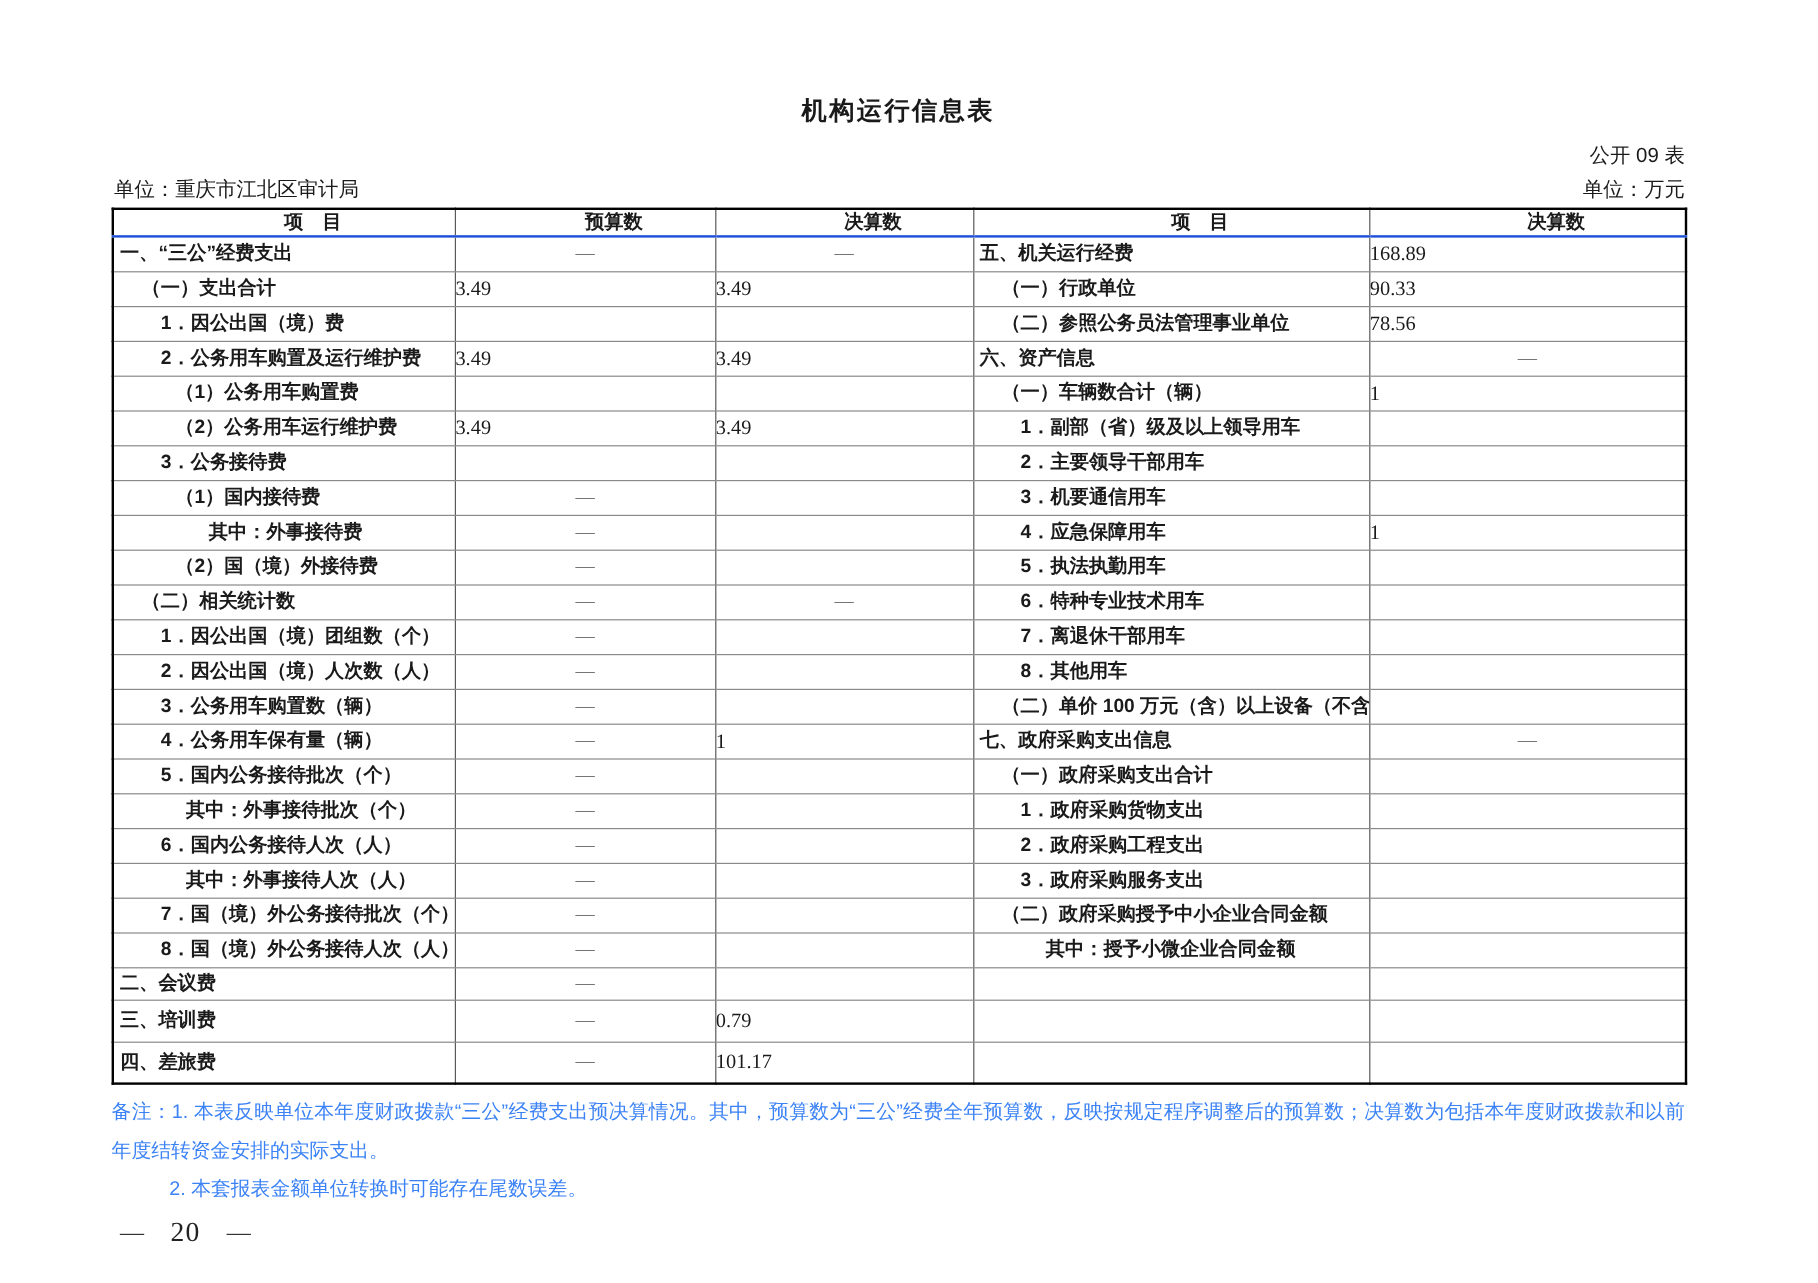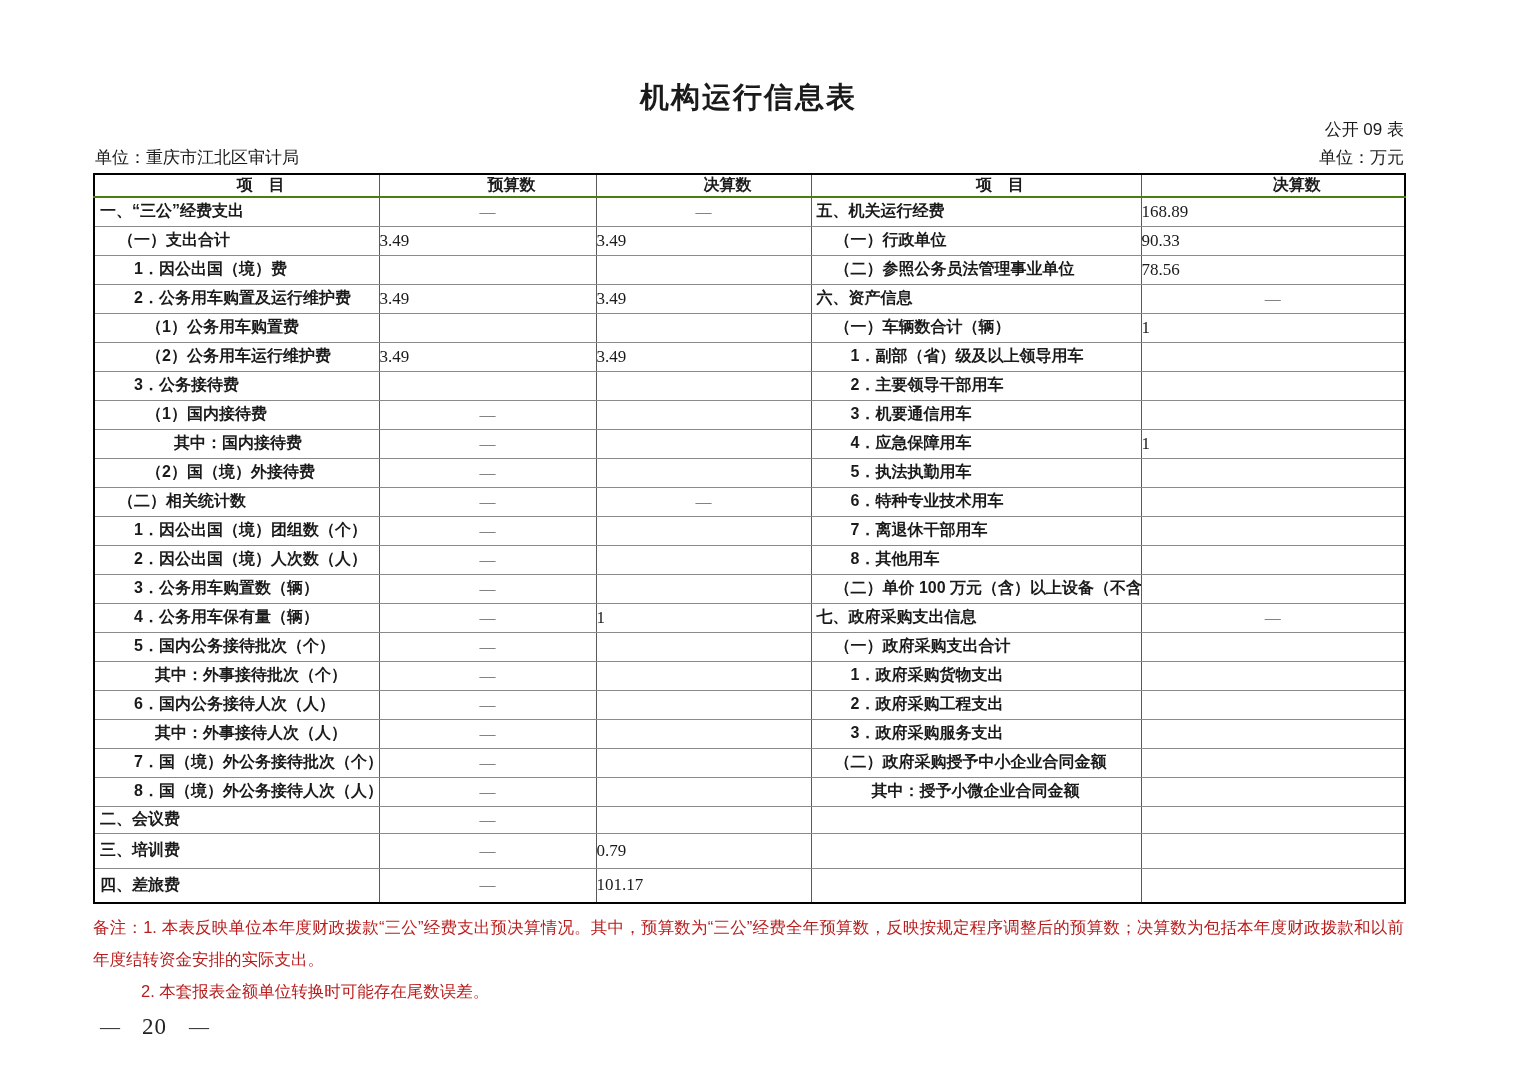--- a/index.html
+++ b/index.html
@@ -9,21 +9,21 @@
     font-family: "Liberation Sans", sans-serif;
     color: #1a1a1a;
     position: relative;
     overflow: hidden;
   }
   .page { position: absolute; inset: 0; }
 
   .doc-title {
     position: absolute; top: 78px; left: 93px; width: 1311px;
     text-align: center;
-    font-size: 29px; font-weight: 700; letter-spacing: 2px;
+    font-size: 21px; font-weight: 700; letter-spacing: 2px;
     font-family: "Liberation Sans", sans-serif;
   }
   .table-label {
     position: absolute; top: 118px; right: 111px;
     font-size: 17px; font-weight: 400; margin-left: 45px;
   }
   .unit-left {
     position: absolute; top: 146px; left: 95px;
     font-size: 17px;
   }
@@ -49,21 +49,21 @@
   th, td {
     border-top: 1px solid #8a8a8a;
     border-bottom: 1px solid #8a8a8a;
     border-left: 1px solid #5a5a5a;
     border-right: 1px solid #5a5a5a;
     overflow: hidden; white-space: nowrap;
     vertical-align: middle;
   }
   thead th {
     height: 22px;
-    border-bottom: 2px solid #4d7c0f;
+    border-bottom: 2px solid #1d4ed8;
     font-size: 16px; font-weight: 700;
     text-align: center;
     padding-left: 48px;
   }
   tbody tr { height: 29px; }
   tbody tr:nth-child(22) { height: 27px; }
   tbody tr:nth-child(23), tbody tr:nth-child(24) { height: 35px; }
 
   td.row-label {
     font-size: 16px; font-weight: 700;
@@ -79,21 +79,21 @@
   td.val {
     font-family: "Liberation Serif", serif;
     font-size: 17px; font-weight: 400;
   }
   td.val.num { padding-right: 12px; }
   td.val.dash { text-align: center; color: #6f6f6f; font-size: 16px; }
 
   .notes {
     position: absolute; top: 911px; left: 93px; width: 1311px;
     font-size: 16.5px; line-height: 32px; font-weight: 400;
-    color: #b91c1c;
+    color: #3b82f6;
   }
   .notes .n1 { text-align: justify; text-align-last: justify; }
   .notes .n3 { padding-left: 48px; }
 
   .pagenum {
     position: absolute; top: 1014px; left: 100px;
     font-family: "Liberation Serif", serif;
     font-size: 23px; color: #222;
     display: flex; align-items: center;
   }
@@ -179,21 +179,21 @@
           <td class="val num"></td>
         </tr>
         <tr>
           <td class="row-label ind3">（1）国内接待费</td>
           <td class="val dash">—</td>
           <td class="val num"></td>
           <td class="row-label ind2">3．机要通信用车</td>
           <td class="val num"></td>
         </tr>
         <tr>
-          <td class="row-label ind5">其中：国内接待费</td>
+          <td class="row-label ind5">其中：外事接待费</td>
           <td class="val dash">—</td>
           <td class="val num"></td>
           <td class="row-label ind2">4．应急保障用车</td>
           <td class="val num">1</td>
         </tr>
         <tr>
           <td class="row-label ind3">（2）国（境）外接待费</td>
           <td class="val dash">—</td>
           <td class="val num"></td>
           <td class="row-label ind2">5．执法执勤用车</td>

